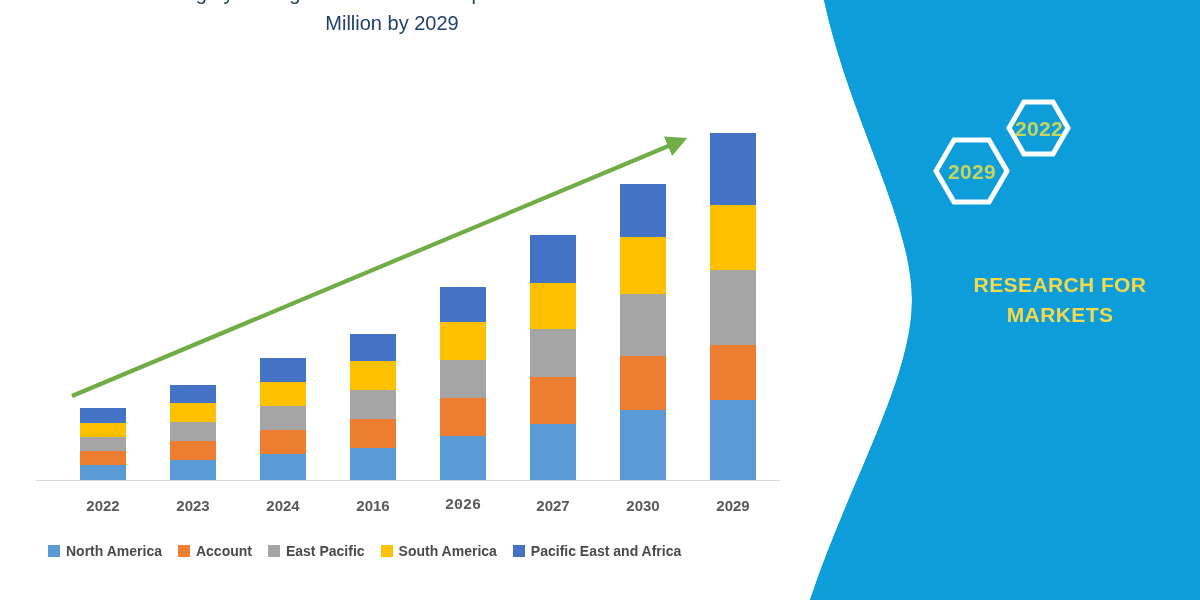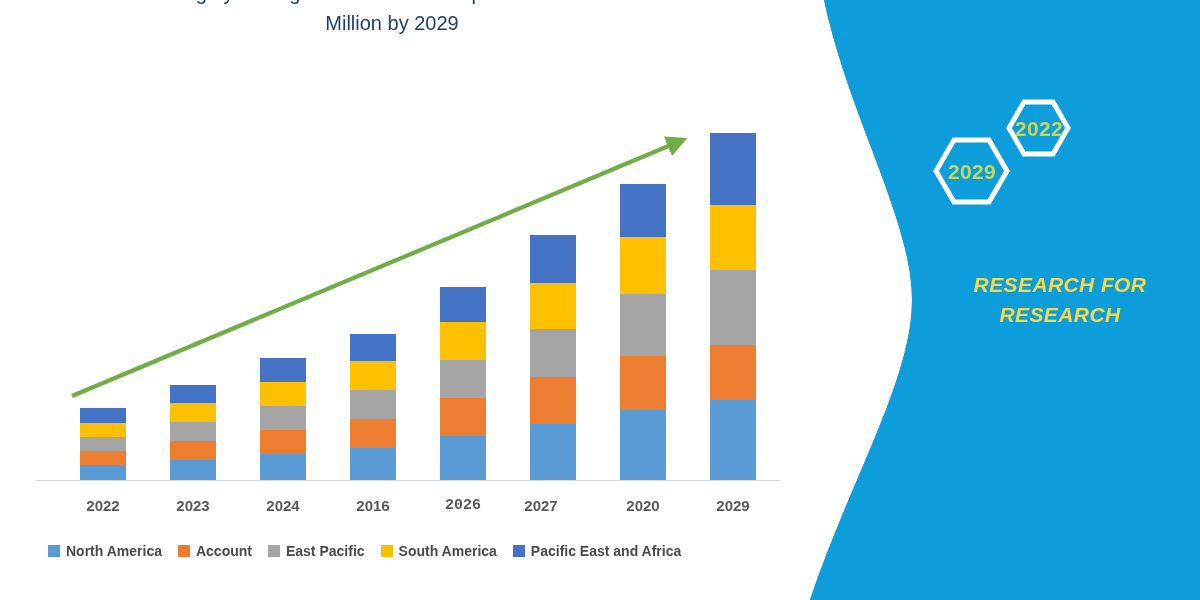--- a/index.html
+++ b/index.html
@@ -20,21 +20,21 @@
     pointer-events:none;
   }
   .hexwrap{position:absolute;top:88px;left:920px;width:200px;height:130px;}
   .hexlabel{
     position:absolute;color:#c8d45a;font-weight:700;
     font-size:21px;letter-spacing:.3px;
   }
   .brand{
     position:absolute;top:270px;left:920px;width:280px;
     text-align:center;color:#f5d94a;
-    font-weight:700;font-size:21px;line-height:30px;letter-spacing:.4px;font-style:italic;
+    font-weight:700;font-size:21px;line-height:30px;letter-spacing:.4px;
   }
 
   
   .chart-title{
     position:absolute;top:-22px;left:18px;width:748px;
     text-align:center;color:#22406e;
     font-size:20px;line-height:30px;font-weight:400;
   }
   .plot{
     position:absolute;left:0;top:0;width:790px;height:600px;
@@ -129,22 +129,22 @@
           <div class="seg" style="height: 65px; background: rgb(255, 192, 0);"></div>
           <div class="seg" style="height: 72px; background: rgb(68, 114, 196);"></div>
         </div>
       </div>
     <div id="xlabels-layer">
         <div class="xlabel" style="left: 68px;">2022</div>
         <div class="xlabel" style="left: 158px;">2023</div>
         <div class="xlabel" style="left: 248px;">2024</div>
         <div class="xlabel" style="left: 338px;">2016</div>
         <div class="xlabel" style="left: 428px; font-family: Liberation Mono, monospace;">2026</div>
-        <div class="xlabel" style="left: 506px;">2027</div>
-        <div class="xlabel" style="left: 608px;">2020</div>
+        <div class="xlabel" style="left: 518px;">2027</div>
+        <div class="xlabel" style="left: 608px;">2030</div>
         <div class="xlabel" style="left: 698px;">2029</div>
       </div>
 
     <svg class="arrow-svg" viewBox="0 0 790 600">
       <defs>
         <marker id="ahead" markerWidth="5" markerHeight="5" refX="2.6" refY="2.5" orient="auto" markerUnits="strokeWidth">
           <path d="M0,0 L5,2.5 L0,5 z" fill="#70ad47"></path>
         </marker>
       </defs>
       <line x1="72" y1="396" x2="678" y2="142" stroke="#70ad47" stroke-width="4.2" marker-end="url(#ahead)"></line>
@@ -185,16 +185,16 @@
     <svg width="200" height="130" viewBox="0 0 200 130">
       <polygon points="104,14 133,14 148,40 133,66 104,66 89,40" fill="none" stroke="#ffffff" stroke-width="5"></polygon>
       <polygon points="34,52 69,52 87,83 69,114 34,114 16,83" fill="none" stroke="#ffffff" stroke-width="5"></polygon>
     </svg>
     <div class="hexlabel" style="left:18px;top:72px;width:68px;text-align:center;">2029</div>
     <div class="hexlabel" style="left:86px;top:29px;width:66px;text-align:center;">2022</div>
   </div>
 
   <div class="brand">
     <div>RESEARCH FOR</div>
-    <div>RESEARCH</div>
+    <div>MARKETS</div>
   </div>
 
 </div>
 
 </body></html>

